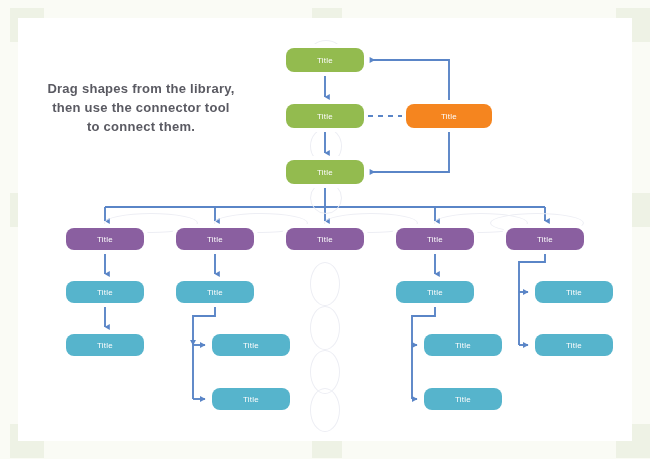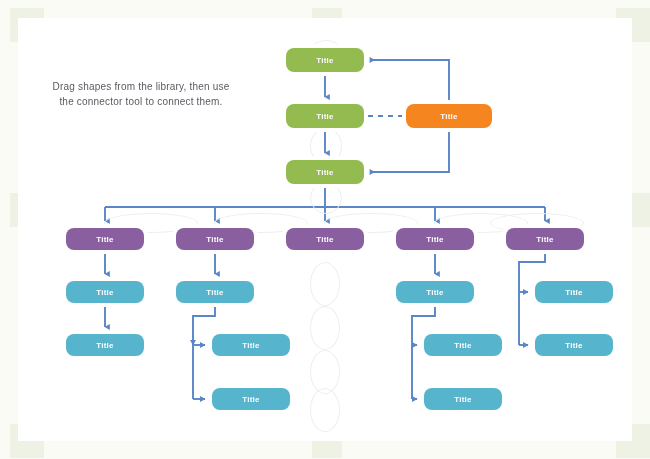--- a/index.html
+++ b/index.html
@@ -47,24 +47,25 @@
     height: 459px;
   }
 
   
   .hint {
     position: absolute;
     left: 46px;
     top: 80px;
     width: 190px;
     text-align: center;
-    font-size: 10px;
+    font-size: 13px;
     line-height: 1.45;
     color: #5a5a62;
     letter-spacing: 0.02em;
+    font-weight: bold;
   }
 
   
   .node {
     position: absolute;
     border-radius: 8px;
     box-sizing: border-box;
     display: flex;
     align-items: center;
     justify-content: center;
@@ -74,21 +75,20 @@
     box-shadow: 0 0 0 4px #ffffff;
   }
   .node.green  { background: #93bb4f; }
   .node.orange { background: #f5851f; }
   .node.purple { background: #8a5fa0; }
   .node.blue   { background: #56b4cc; }
 
   .node-label {
     pointer-events: none;
     text-shadow: 0 0 1px rgba(0,0,0,0.05);
-    font-weight: bold;
   }
 
   
   .ghost {
     position: absolute;
     border: 1px solid #edeef4;
     border-radius: 50%;
     background: transparent;
     pointer-events: none;
   }

